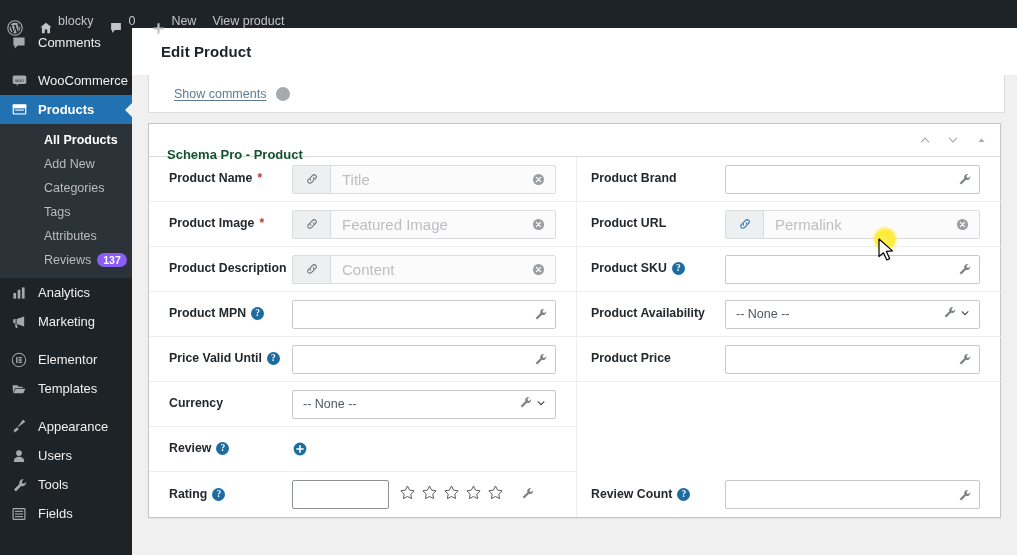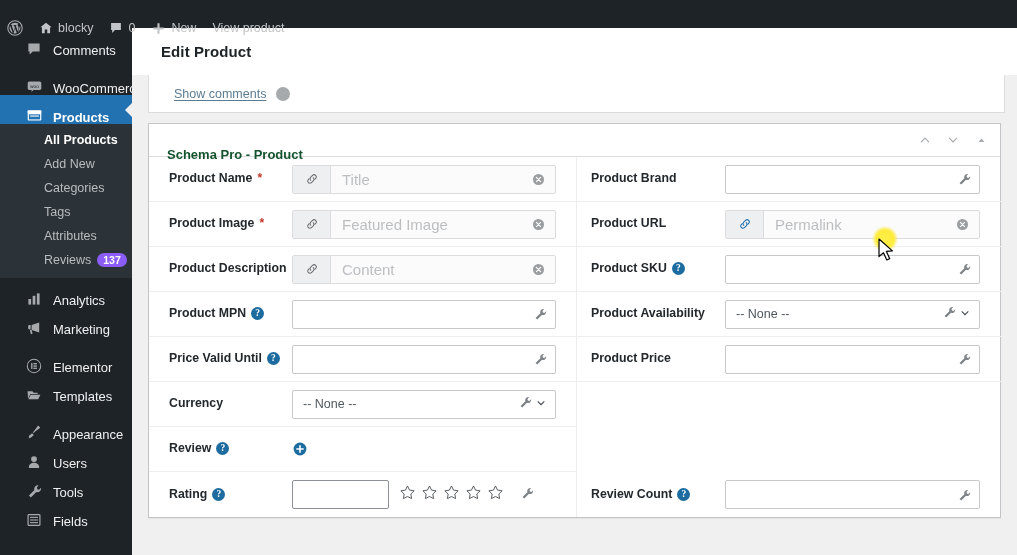--- a/index.html
+++ b/index.html
@@ -13,39 +13,39 @@
 
   
   .adminbar {
     position: absolute; top: 0; left: 0;
     width: 1017px; height: 28px;
     background: #1d2327;
     display: flex; align-items: center;
     z-index: 30;
   }
   .ab-item {
-    display: flex; align-items: center; gap: 5px;
+    display: flex; gap: 5px;
     height: 28px; padding: 0 8px;
     color: #c3c4c7; font-size: 12.5px;
     white-space: nowrap;
     margin-top: 28px;
   }
   .ab-item.first { padding-left: 7px; }
   .ab-ico { display: inline-flex; align-items: center; justify-content: center; }
 
   
   .adminmenu {
     position: absolute; top: 28px; left: 0;
     width: 132px; height: 527px;
     background: #1d2327;
     z-index: 20;
   }
   .menu-top {
-    display: flex; align-items: flex-end; gap: 9px;
-    height: 29px; padding-left: 24px;
+    display: flex; align-items: center; gap: 9px;
+    height: 29px; padding-left: 9px;
     color: #f0f0f1; font-size: 13px;
     position: relative;
   }
   .menu-top.sep { margin-top: 9px; }
   .menu-top.current {
     background: #2271b1; color: #fff; font-weight: 600;
   }
   .menu-top.current::after {
     content: ""; position: absolute; right: -1px; top: 50%;
     margin-top: -8px; border: 8px solid transparent;

